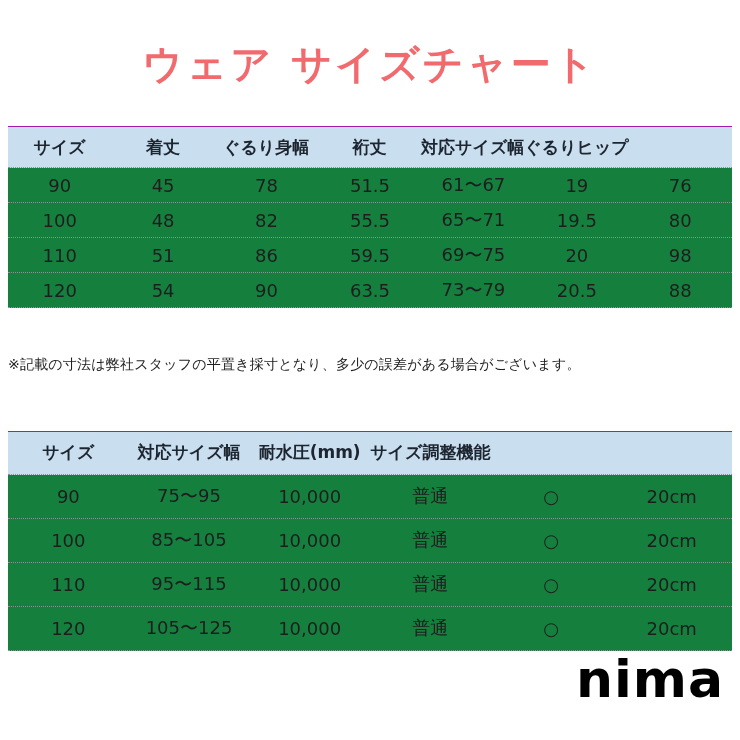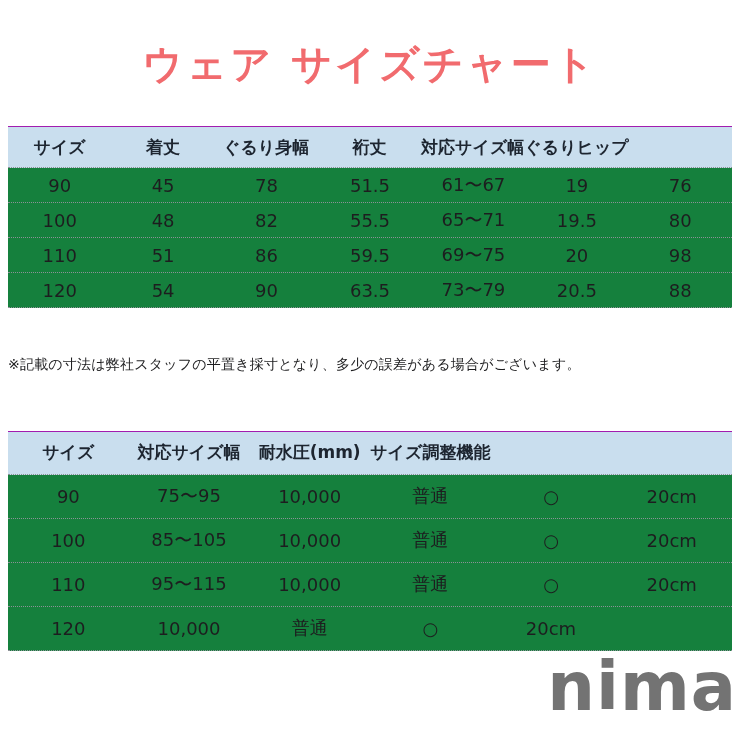--- a/index.html
+++ b/index.html
@@ -61,27 +61,27 @@
   .note {
     margin: 48px 0 0 0;
     padding: 0 8px;
     font-size: 14px;
     line-height: 1.2;
     letter-spacing: 0.2px;
     color: #1d1d1f;
   }
   .logo {
     position: absolute;
-    right: 3px;
+    right: 16px;
     top: 652px;
-    font-size: 67px;
+    font-size: 52px;
     line-height: 1.05;
     font-weight: bold;
     letter-spacing: 1px;
-    color: #737373;
+    color: #000000;
   }
 </style>
 </head>
 <body>
 
 <div class="page">
 
   <h1 class="chart-title">ウェア サイズチャート</h1>
 
   <div class="size-table t1">
@@ -159,20 +159,21 @@
       <div class="trow" style="grid-template-columns: repeat(6, 1fr);">
         <div class="cell">110</div>
         <div class="cell">95〜115</div>
         <div class="cell">10,000</div>
         <div class="cell">普通</div>
         <div class="cell">○</div>
         <div class="cell">20cm</div>
       </div>
       <div class="trow" style="grid-template-columns: repeat(6, 1fr);">
         <div class="cell">120</div>
+        <div class="cell">105〜125</div>
         <div class="cell">10,000</div>
         <div class="cell">普通</div>
         <div class="cell">○</div>
         <div class="cell">20cm</div>
       </div>
     </div>
 
   <div class="logo">nima</div>
 
 </div>

